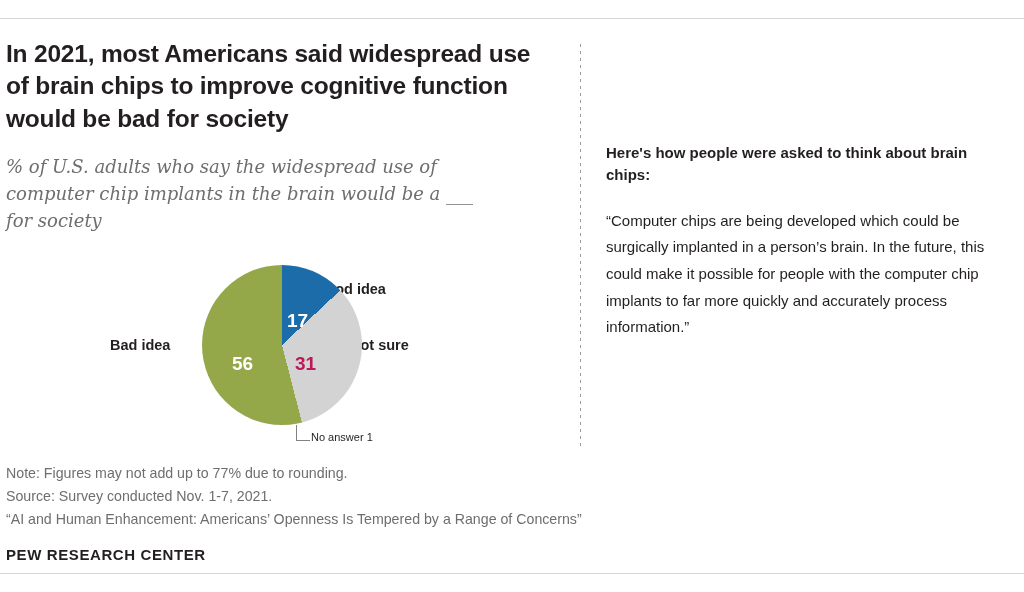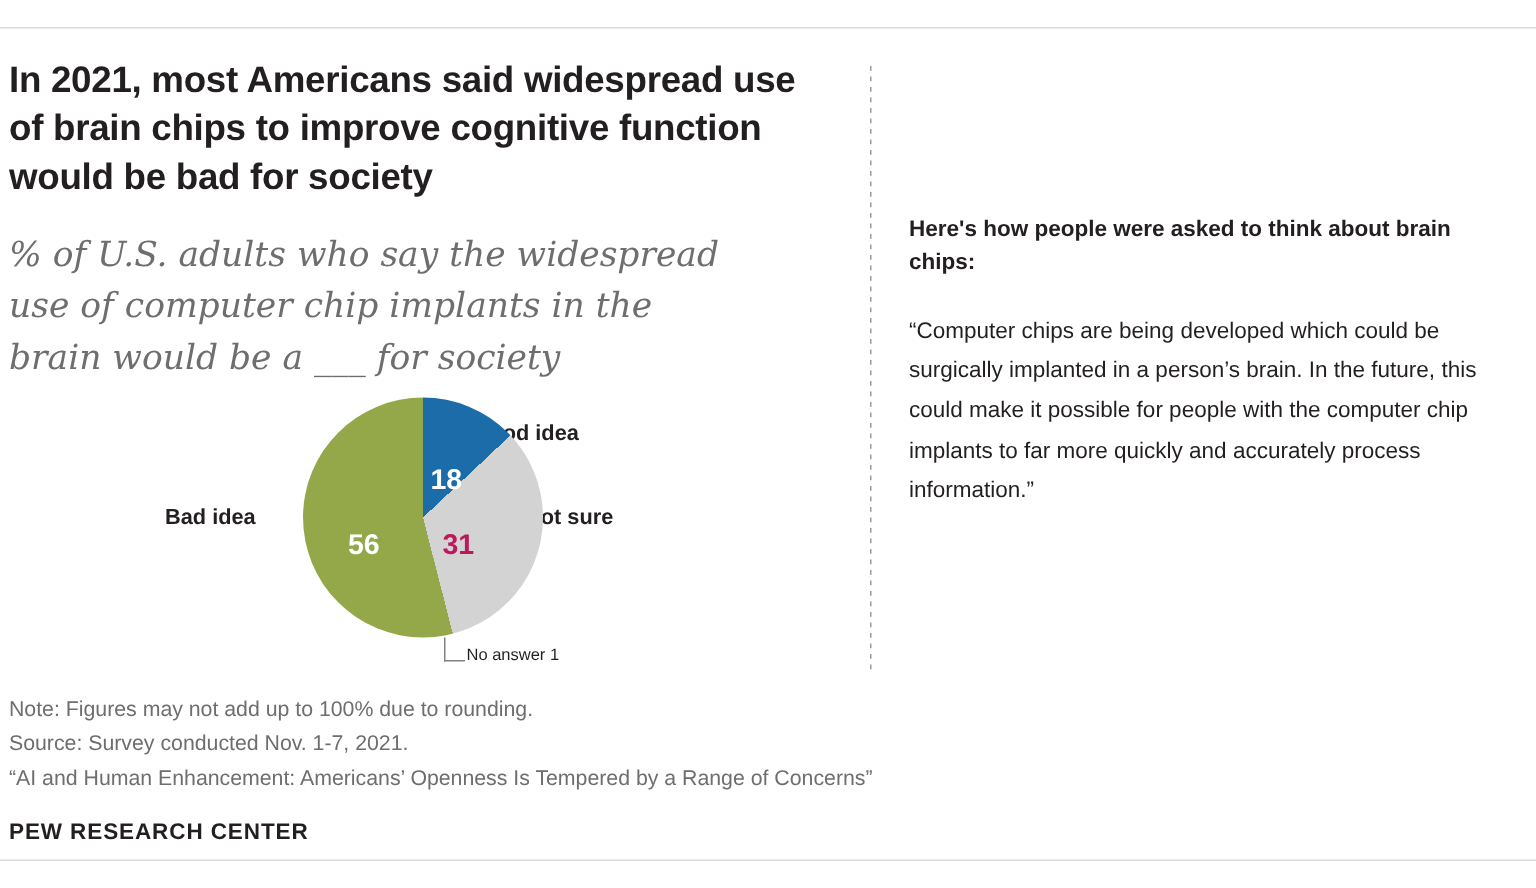--- a/index.html
+++ b/index.html
@@ -48,21 +48,21 @@
     line-height: 1.32;
     letter-spacing: -0.2px;
     color: #231f20;
     margin: 0;
     width: 540px;
   }
   .subtitle {
     margin-top: 18px;
     font-family: "DejaVu Serif", serif;
     font-style: italic;
-    font-size: 23px;
+    font-size: 18px;
     line-height: 1.5;
     color: #6d6e70;
     width: 490px;
   }
   
   .chart-area {
     position: absolute;
     left: 6px;
     top: 245px;
     width: 560px;
@@ -177,32 +177,32 @@
 
     <div class="cat-label" style="left:344px; top:92px;">Not sure</div>
 
     <div class="pie-wrap">
       <div class="pie" style="background: conic-gradient(
               #1b6ca8 0deg 46.8deg,
               #d3d3d3 46.8deg 162.0deg,
               #d3d3d3 162.0deg 165.6deg,
               #94a84a 165.6deg 360deg);"></div>
 
-      <div class="slice-label" style="left:85px; top:45px;">18</div>
+      <div class="slice-label" style="left:85px; top:45px;">17</div>
       <div class="slice-label dark" style="left:93px; top:88px;">31</div>
       <div class="slice-label" style="left:30px; top:88px;">56</div>
     </div>
 
     <div class="leader" style="left:290px; top:180px; width:1px; height:16px;"></div>
     <div class="leader" style="left:290px; top:195px; width:14px; height:1px;"></div>
     <div class="noanswer" style="left:305px; top:186px;">No answer 1</div>
   </div>
 
   <div class="footer">
-    <div class="note-line">Note: Figures may not add up to 100% due to rounding.</div>
+    <div class="note-line">Note: Figures may not add up to 77% due to rounding.</div>
     <div class="note-line">Source: Survey conducted Nov. 1-7, 2021.</div>
     <div class="note-line">“AI and Human Enhancement: Americans’ Openness Is Tempered by a Range of Concerns”</div>
   </div>
 
   <div class="brand">PEW RESEARCH CENTER</div>
 
   <div class="divider"></div>
 
   <div class="right-col">
     <div class="right-head">Here's how people were asked to think about brain chips:</div>

